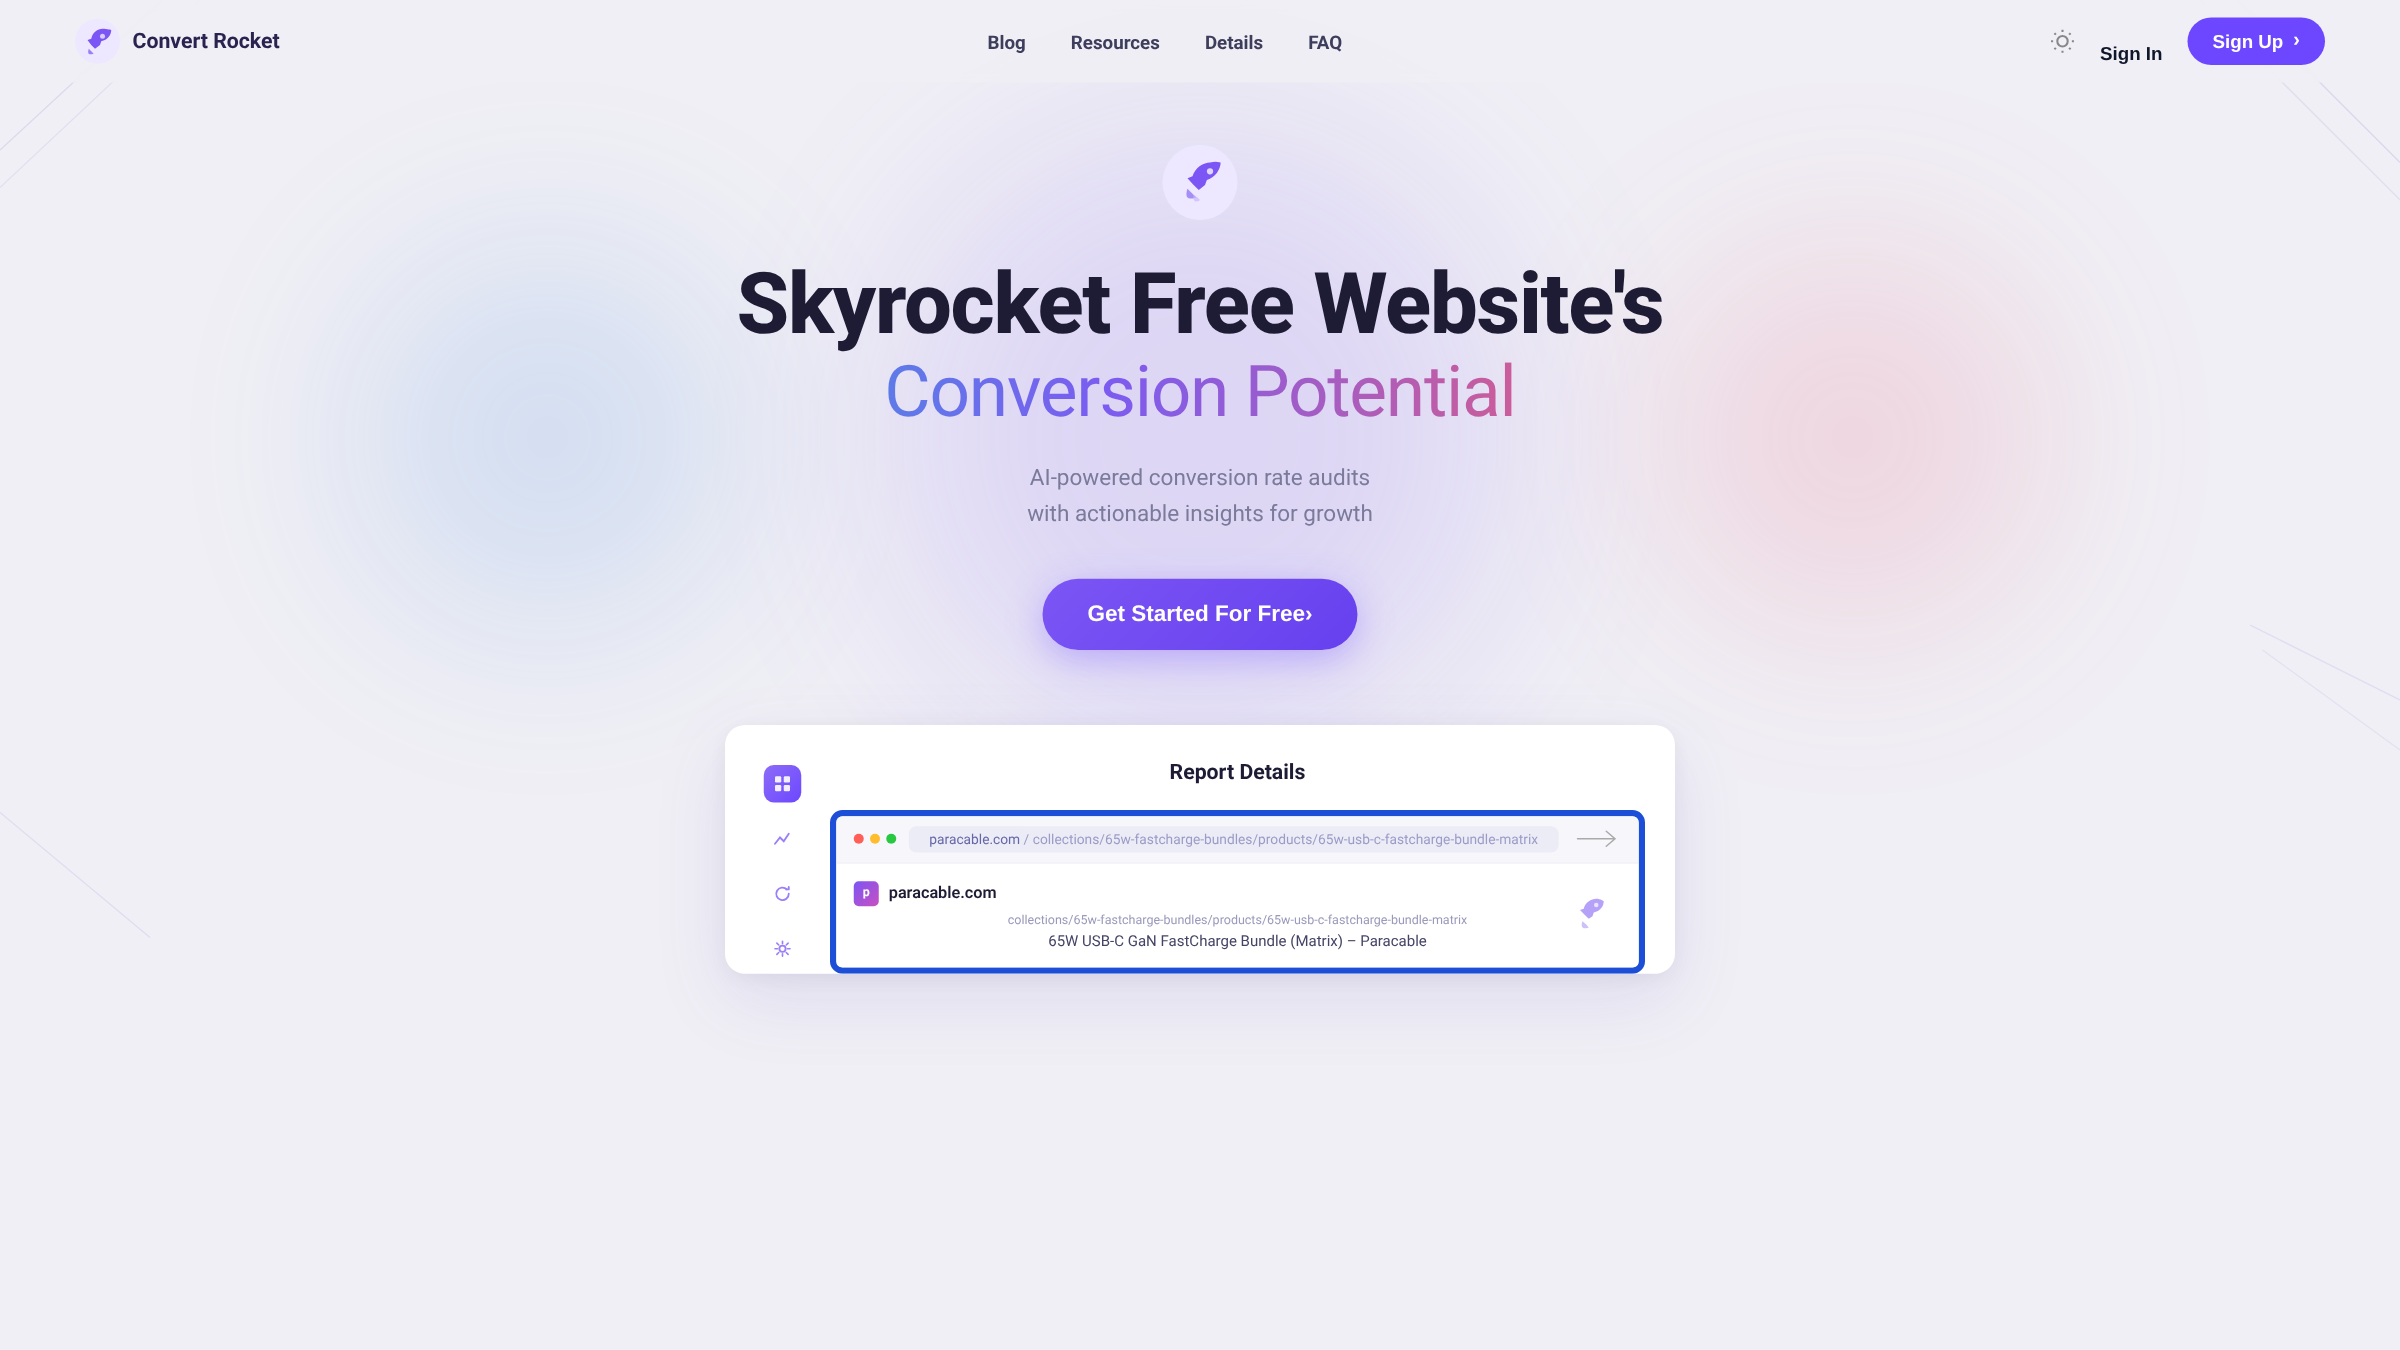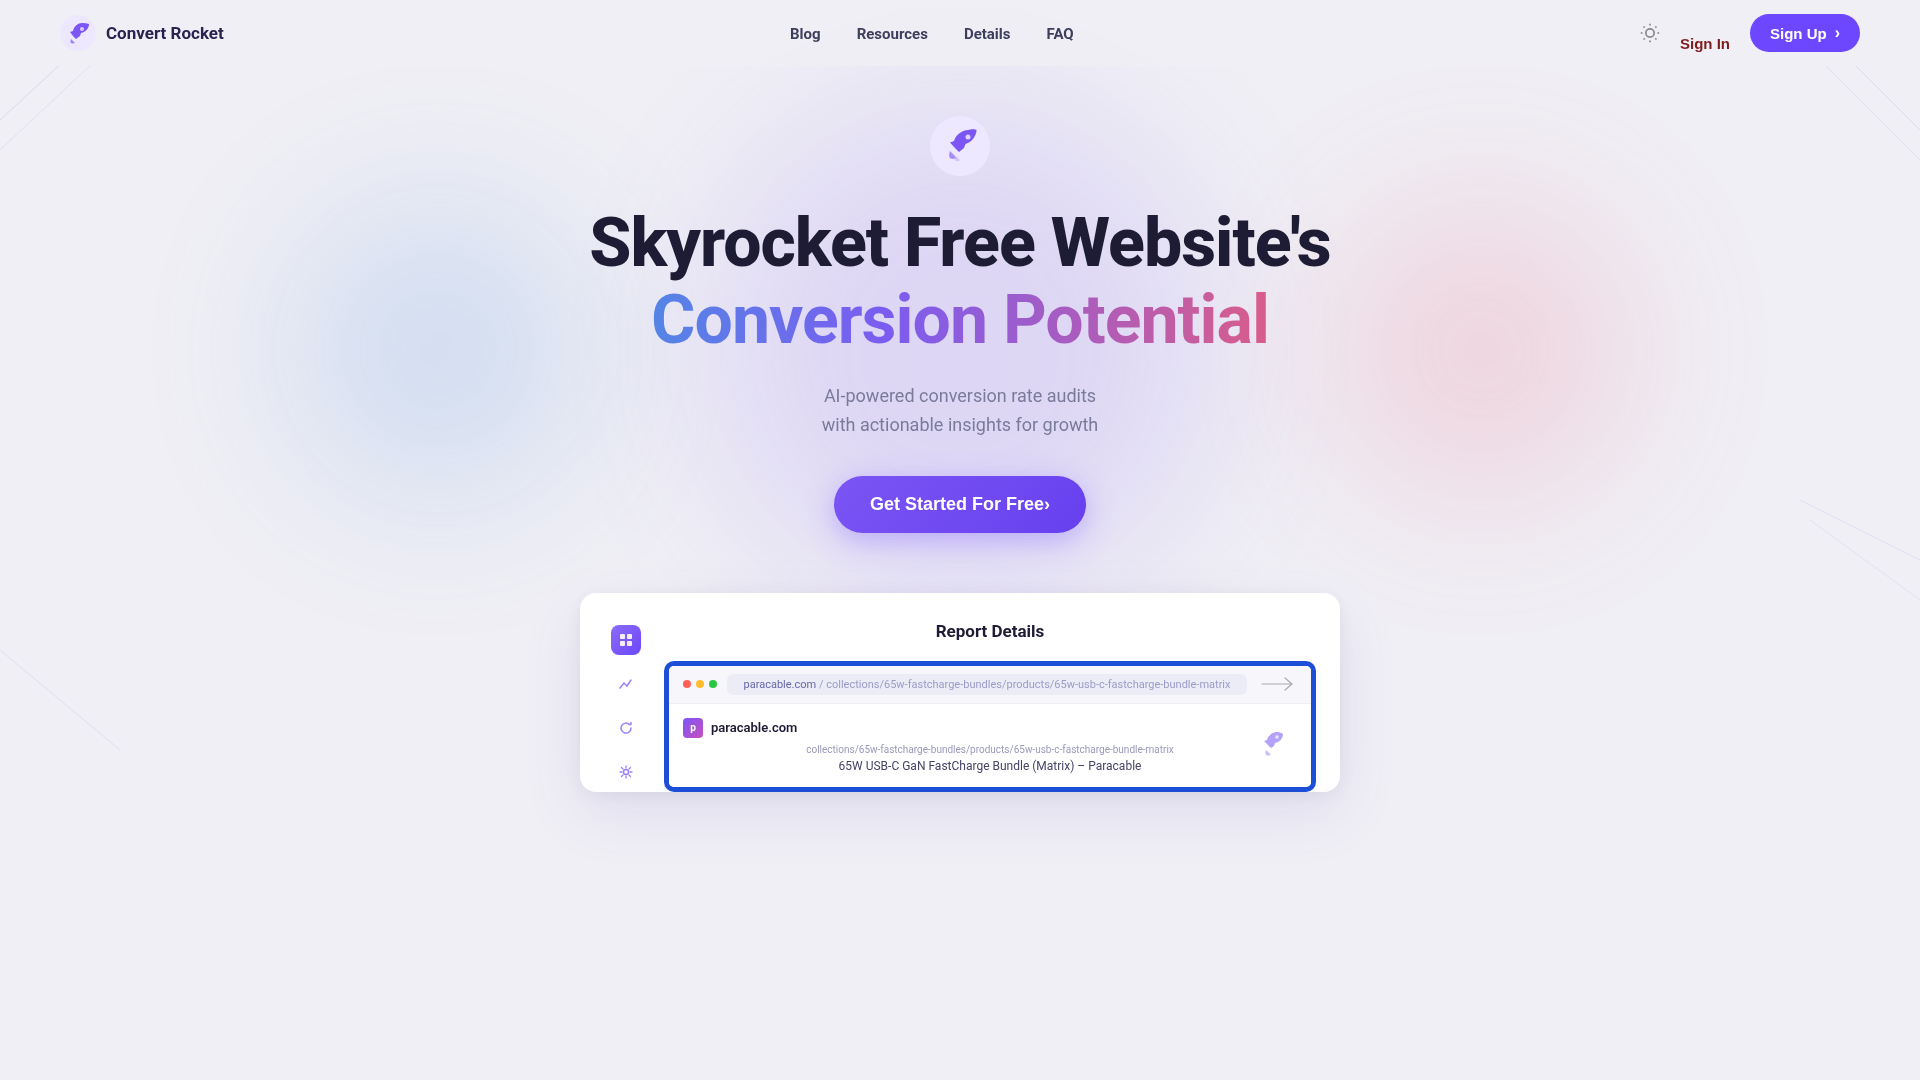--- a/index.html
+++ b/index.html
@@ -81,21 +81,21 @@
       font-size: 18px;
       display: flex;
       align-items: center;
     }
 
     .btn-sign-in {
       background: none;
       border: none;
       font-size: 15px;
       font-weight: 600;
-      color: #7f1d1d;
+      color: #0f172a;
       cursor: pointer;
       margin-top: 21px;
     }
 
     .btn-sign-up {
       background: #6c47ff;
       border: none;
       color: #fff;
       font-size: 15px;
       font-weight: 600;
@@ -130,22 +130,22 @@
 
     .hero-title-line1 {
       font-size: 68px;
       font-weight: 800;
       color: #1e1c35;
       line-height: 1.1;
       letter-spacing: -1px;
     }
 
     .hero-title-line2 {
-      font-size: 68px;
-      font-weight: 700;
+      font-size: 57px;
+      font-weight: 400;
       line-height: 1.15;
       letter-spacing: -1px;
       background: linear-gradient(90deg, #4a90e2 0%, #7b5cf0 40%, #e85d7a 100%);
       -webkit-background-clip: text;
       -webkit-text-fill-color: transparent;
       background-clip: text;
     }
 
     .hero-subtitle {
       margin-top: 23px;

